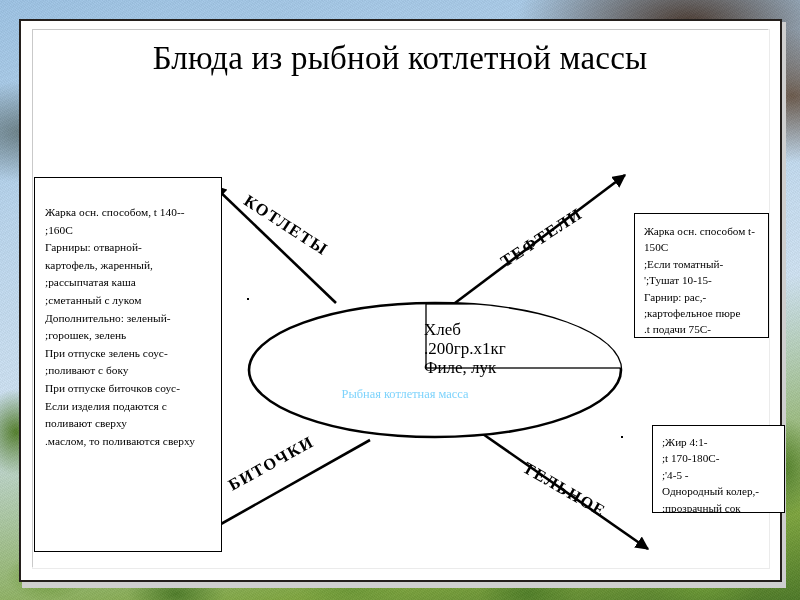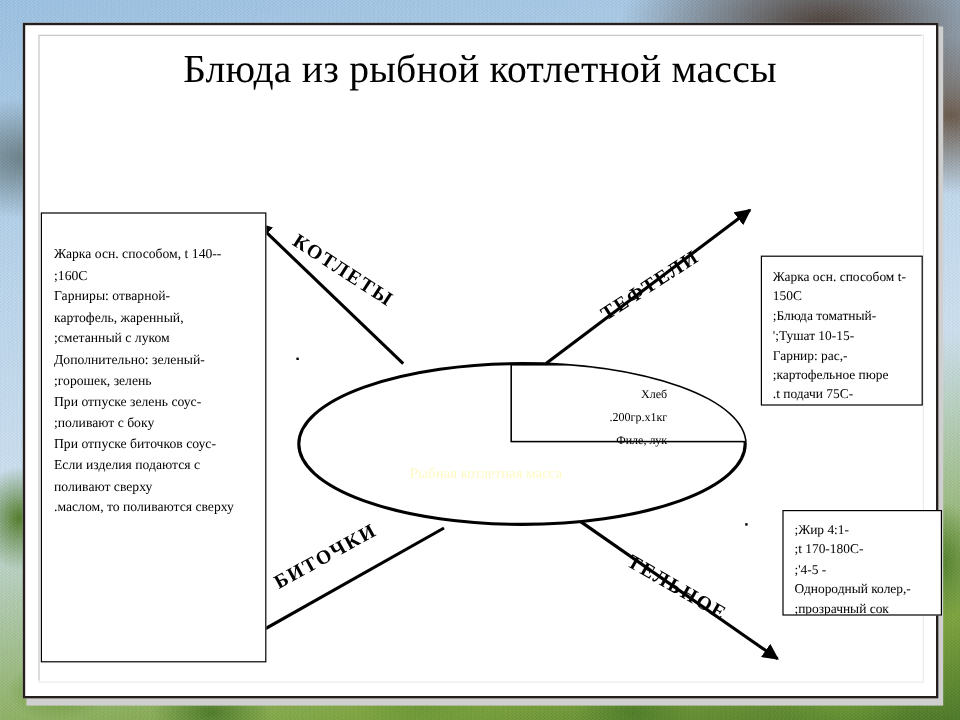--- a/index.html
+++ b/index.html
@@ -128,29 +128,29 @@
     line-height: 16.4px;
   }
 
   
   #ellipse-label {
     position: absolute;
     left: 300px; top: 387px;
     width: 210px;
     text-align: center;
     font-size: 12.4px;
-    color: #fef9c3;
+    color: #7dd3fc;
     white-space: nowrap;
   }
   #bread-label {
     position: absolute;
-    left: 408px; top: 320px;
+    left: 424px; top: 320px;
     width: 148px;
-    text-align: right;
-    font-size: 10px;
+    text-align: left;
+    font-size: 17px;
     line-height: 19px;
     color: #000;
   }
   #bread-label .line { white-space: pre; }
 
   
   .arrow-caption {
     position: absolute;
     font-family: "Liberation Serif", "DejaVu Serif", serif;
     font-weight: bold;
@@ -222,35 +222,36 @@
   <div class="arrow-caption" id="cap-kotlety">КОТЛЕТЫ</div>
   <div class="arrow-caption" id="cap-tefteli">ТЕФТЕЛИ</div>
   <div class="arrow-caption" id="cap-bitochki">БИТОЧКИ</div>
   <div class="arrow-caption" id="cap-telnoe">ТЕЛЬНОЕ</div>
 
   <div class="txtbox" id="box-kotlety">
     <div class="line">Жарка осн. способом, t 140--</div>
     <div class="line">;160С</div>
     <div class="line">Гарниры: отварной-</div>
     <div class="line">картофель, жаренный,</div>
+    <div class="line">;рассыпчатая каша</div>
     <div class="line">;сметанный с луком</div>
     <div class="line">Дополнительно: зеленый-</div>
     <div class="line">;горошек, зелень</div>
     <div class="line">При отпуске зелень соус-</div>
     <div class="line">;поливают с боку</div>
     <div class="line">При отпуске биточков соус-</div>
     <div class="line">Если изделия подаются с</div>
     <div class="line">поливают сверху</div>
     <div class="line">.маслом, то поливаются сверху</div>
   </div>
 
   <div class="txtbox" id="box-tefteli">
     <div class="line">Жарка осн. способом t-</div>
     <div class="line">150С</div>
-    <div class="line">;Блюда томатный-</div>
+    <div class="line">;Если томатный-</div>
     <div class="line">';Тушат 10-15-</div>
     <div class="line">Гарнир: рас,-</div>
     <div class="line">;картофельное пюре</div>
     <div class="line">.t подачи 75С-</div>
   </div>
 
   <div class="txtbox" id="box-telnoe">
     <div class="line">;Жир 4:1-</div>
     <div class="line">;t 170-180С-</div>
     <div class="line">;'4-5 -</div>

